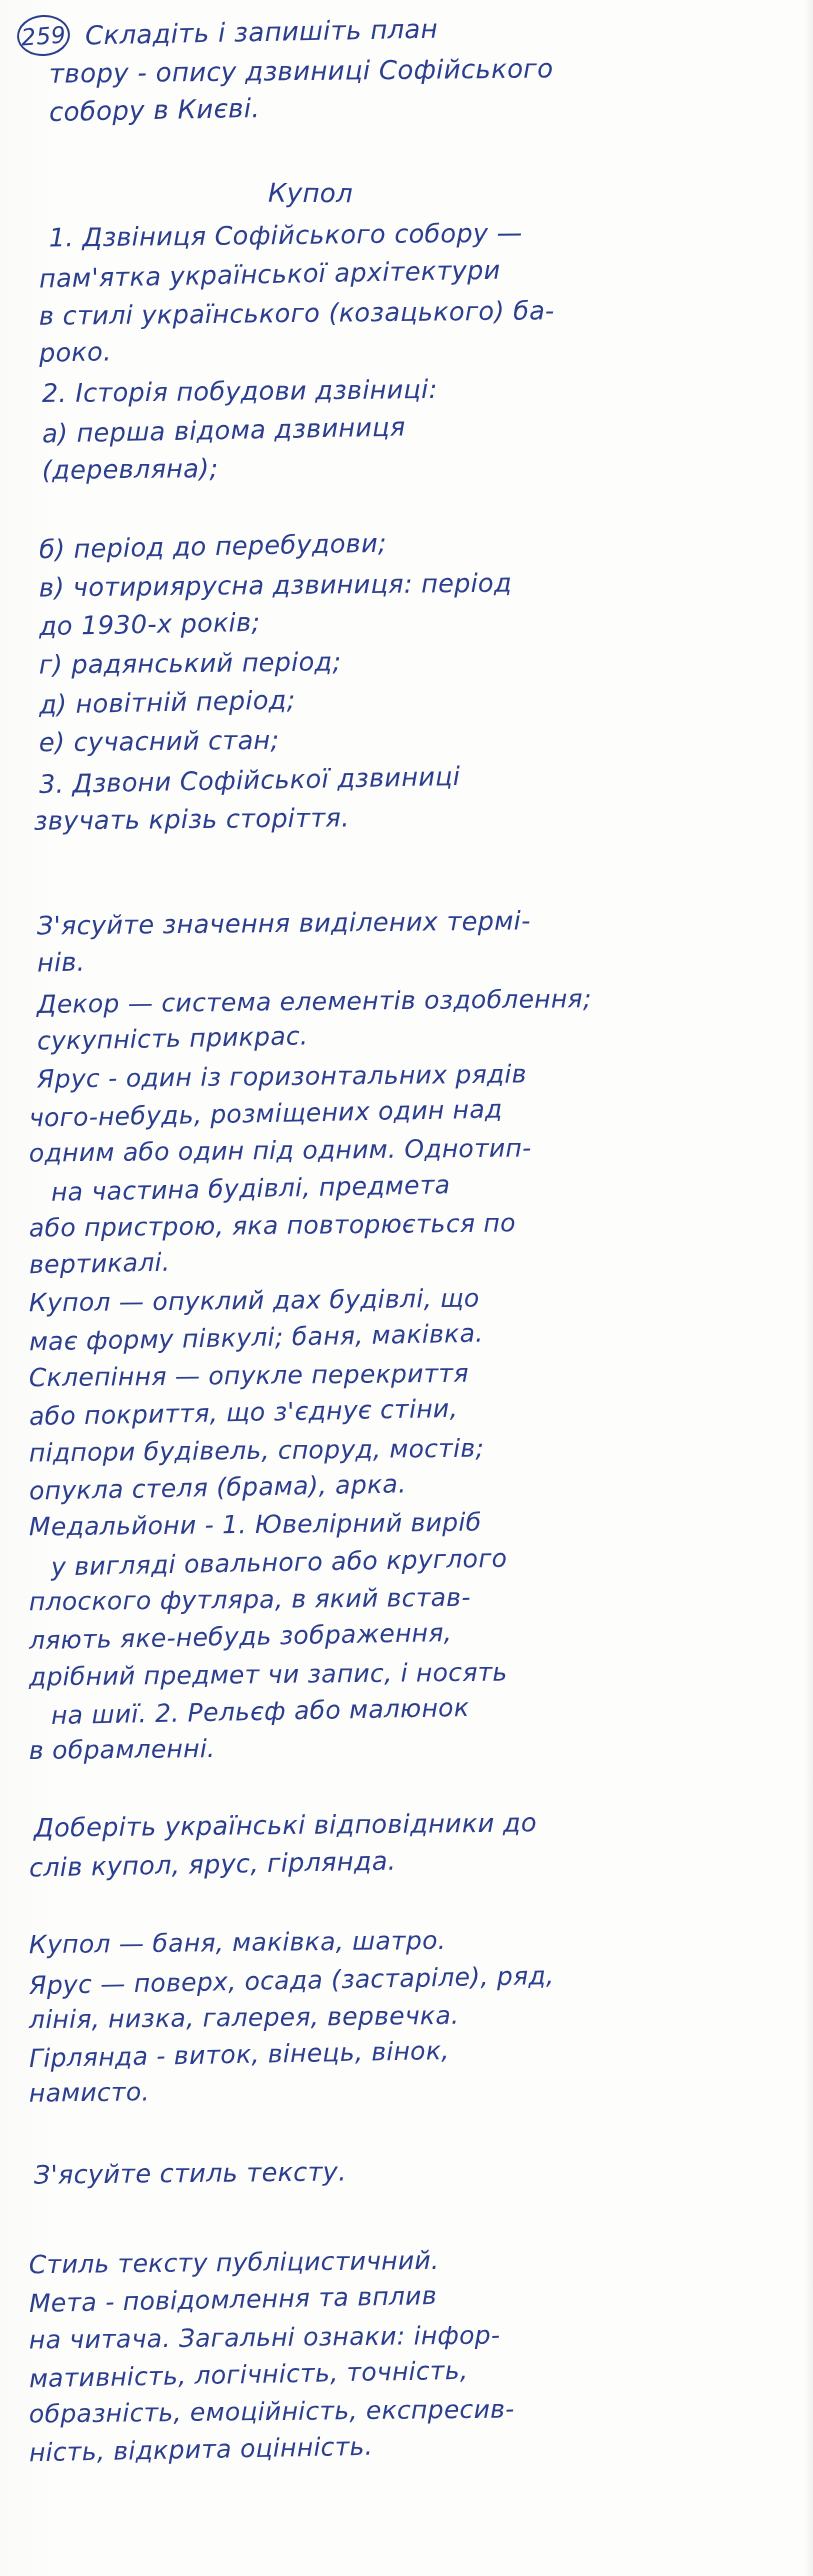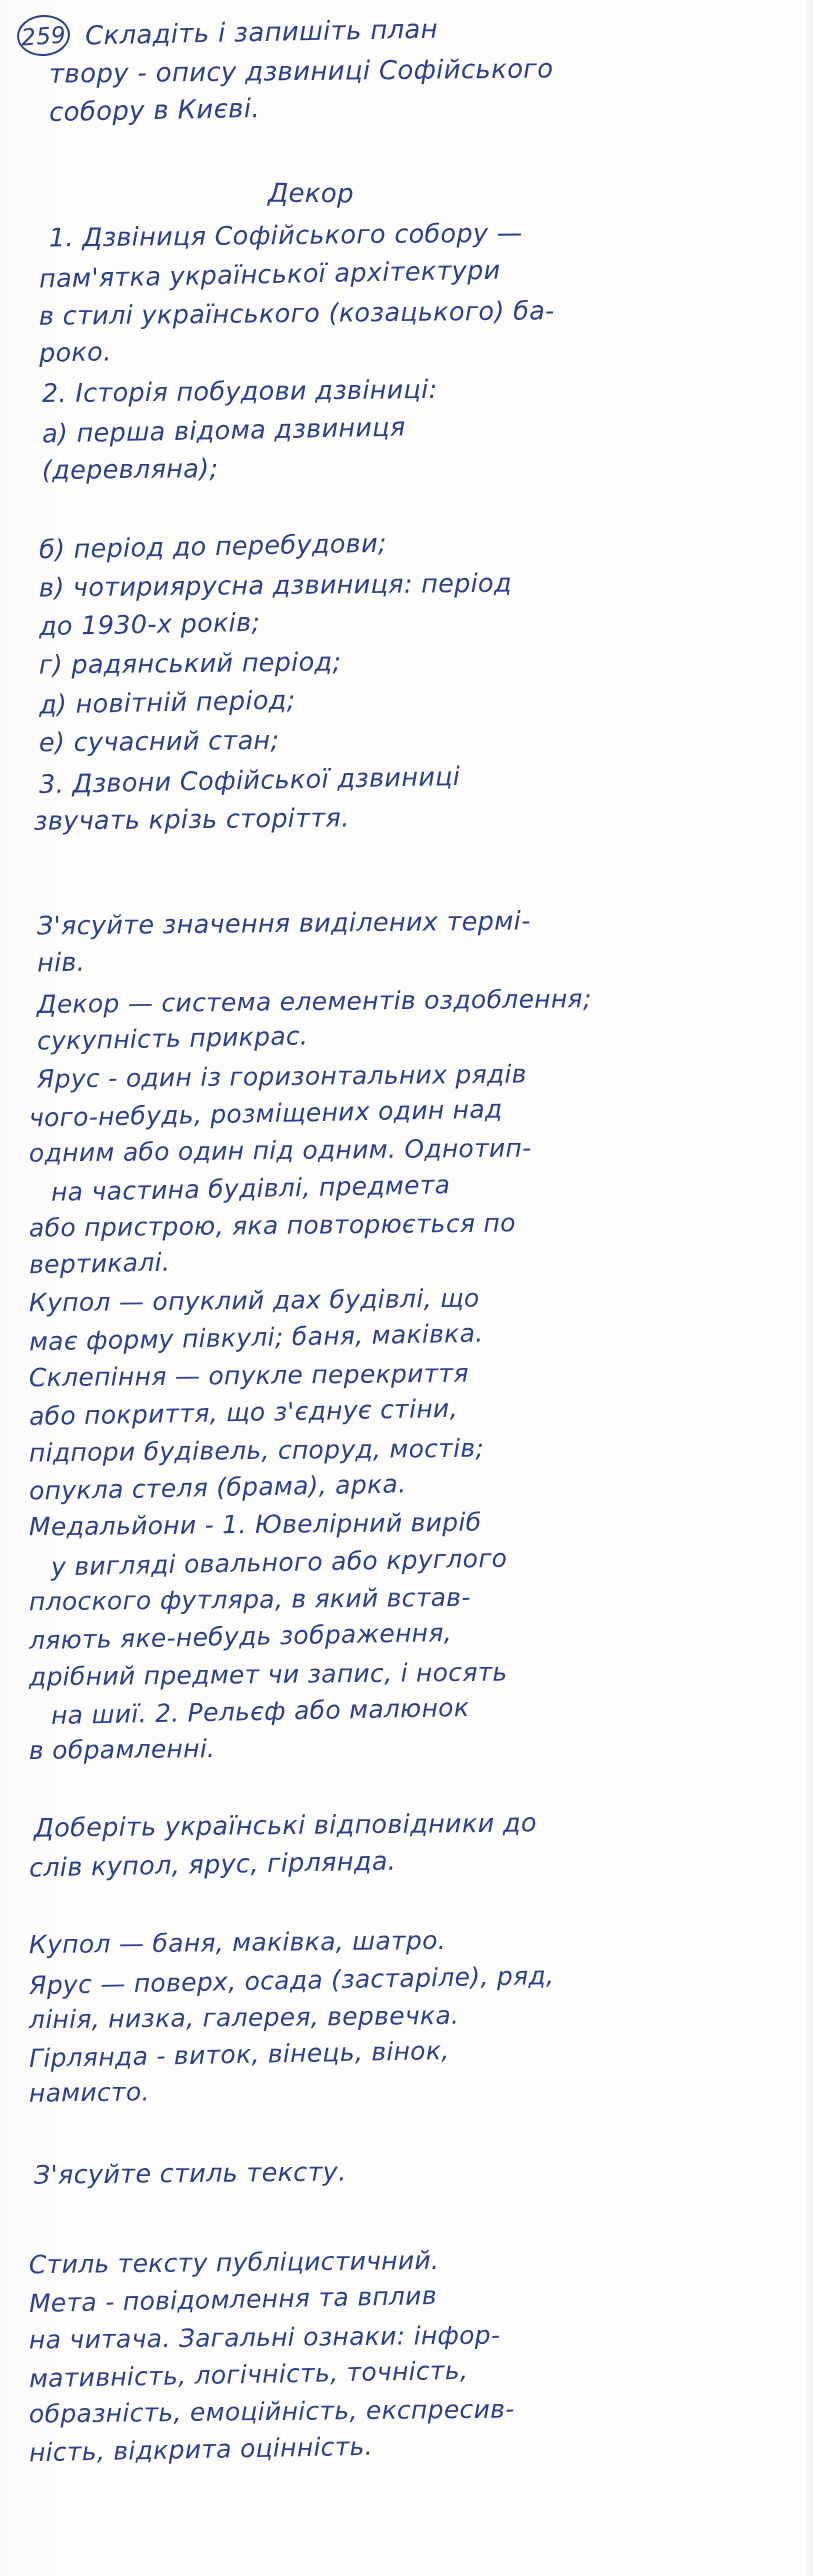--- a/index.html
+++ b/index.html
@@ -89,21 +89,21 @@
   <div class="paper-texture"></div>
 
   <div class="content">
 
     <div class="task-number hand">259</div>
 
     <div class="hline hand s1" style="left:85px; top:18.7px; font-size:26px;">Складіть і запишіть план</div>
     <div class="hline hand s2" style="left:49px; top:58px; font-size:26px;">твору - опису дзвиниці Софійського</div>
     <div class="hline hand s1" style="left:49px; top:97px; font-size:26px;">собору в Києві.</div>
 
-    <div class="hline hand s4" style="left:268px; top:180px; font-size:26px;">Декор</div>
+    <div class="hline hand s4" style="left:268px; top:180px; font-size:26px;">Купол</div>
 
     <div class="hline hand s2" style="left:49px; top:223px; font-size:25.5px;">1. Дзвіниця Софійського собору —</div>
     <div class="hline hand s1" style="left:39px; top:262px; font-size:25.5px;">пам'ятка української архітектури</div>
     <div class="hline hand s2" style="left:39px; top:301px; font-size:25.5px;">в стилі українського (козацького) ба-</div>
     <div class="hline hand s1" style="left:39px; top:340px; font-size:25.5px;">роко.</div>
     <div class="hline hand s2" style="left:42px; top:379px; font-size:25.5px;">2. Історія побудови дзвіниці:</div>
     <div class="hline hand s1" style="left:42px; top:418px; font-size:25.5px;">а) перша відома дзвиниця</div>
     <div class="hline hand s2" style="left:42px; top:457px; font-size:25.5px;">   (деревляна);</div>
 
     <div class="hline hand s1" style="left:39px; top:534px; font-size:25.5px;">б) період до перебудови;</div>

